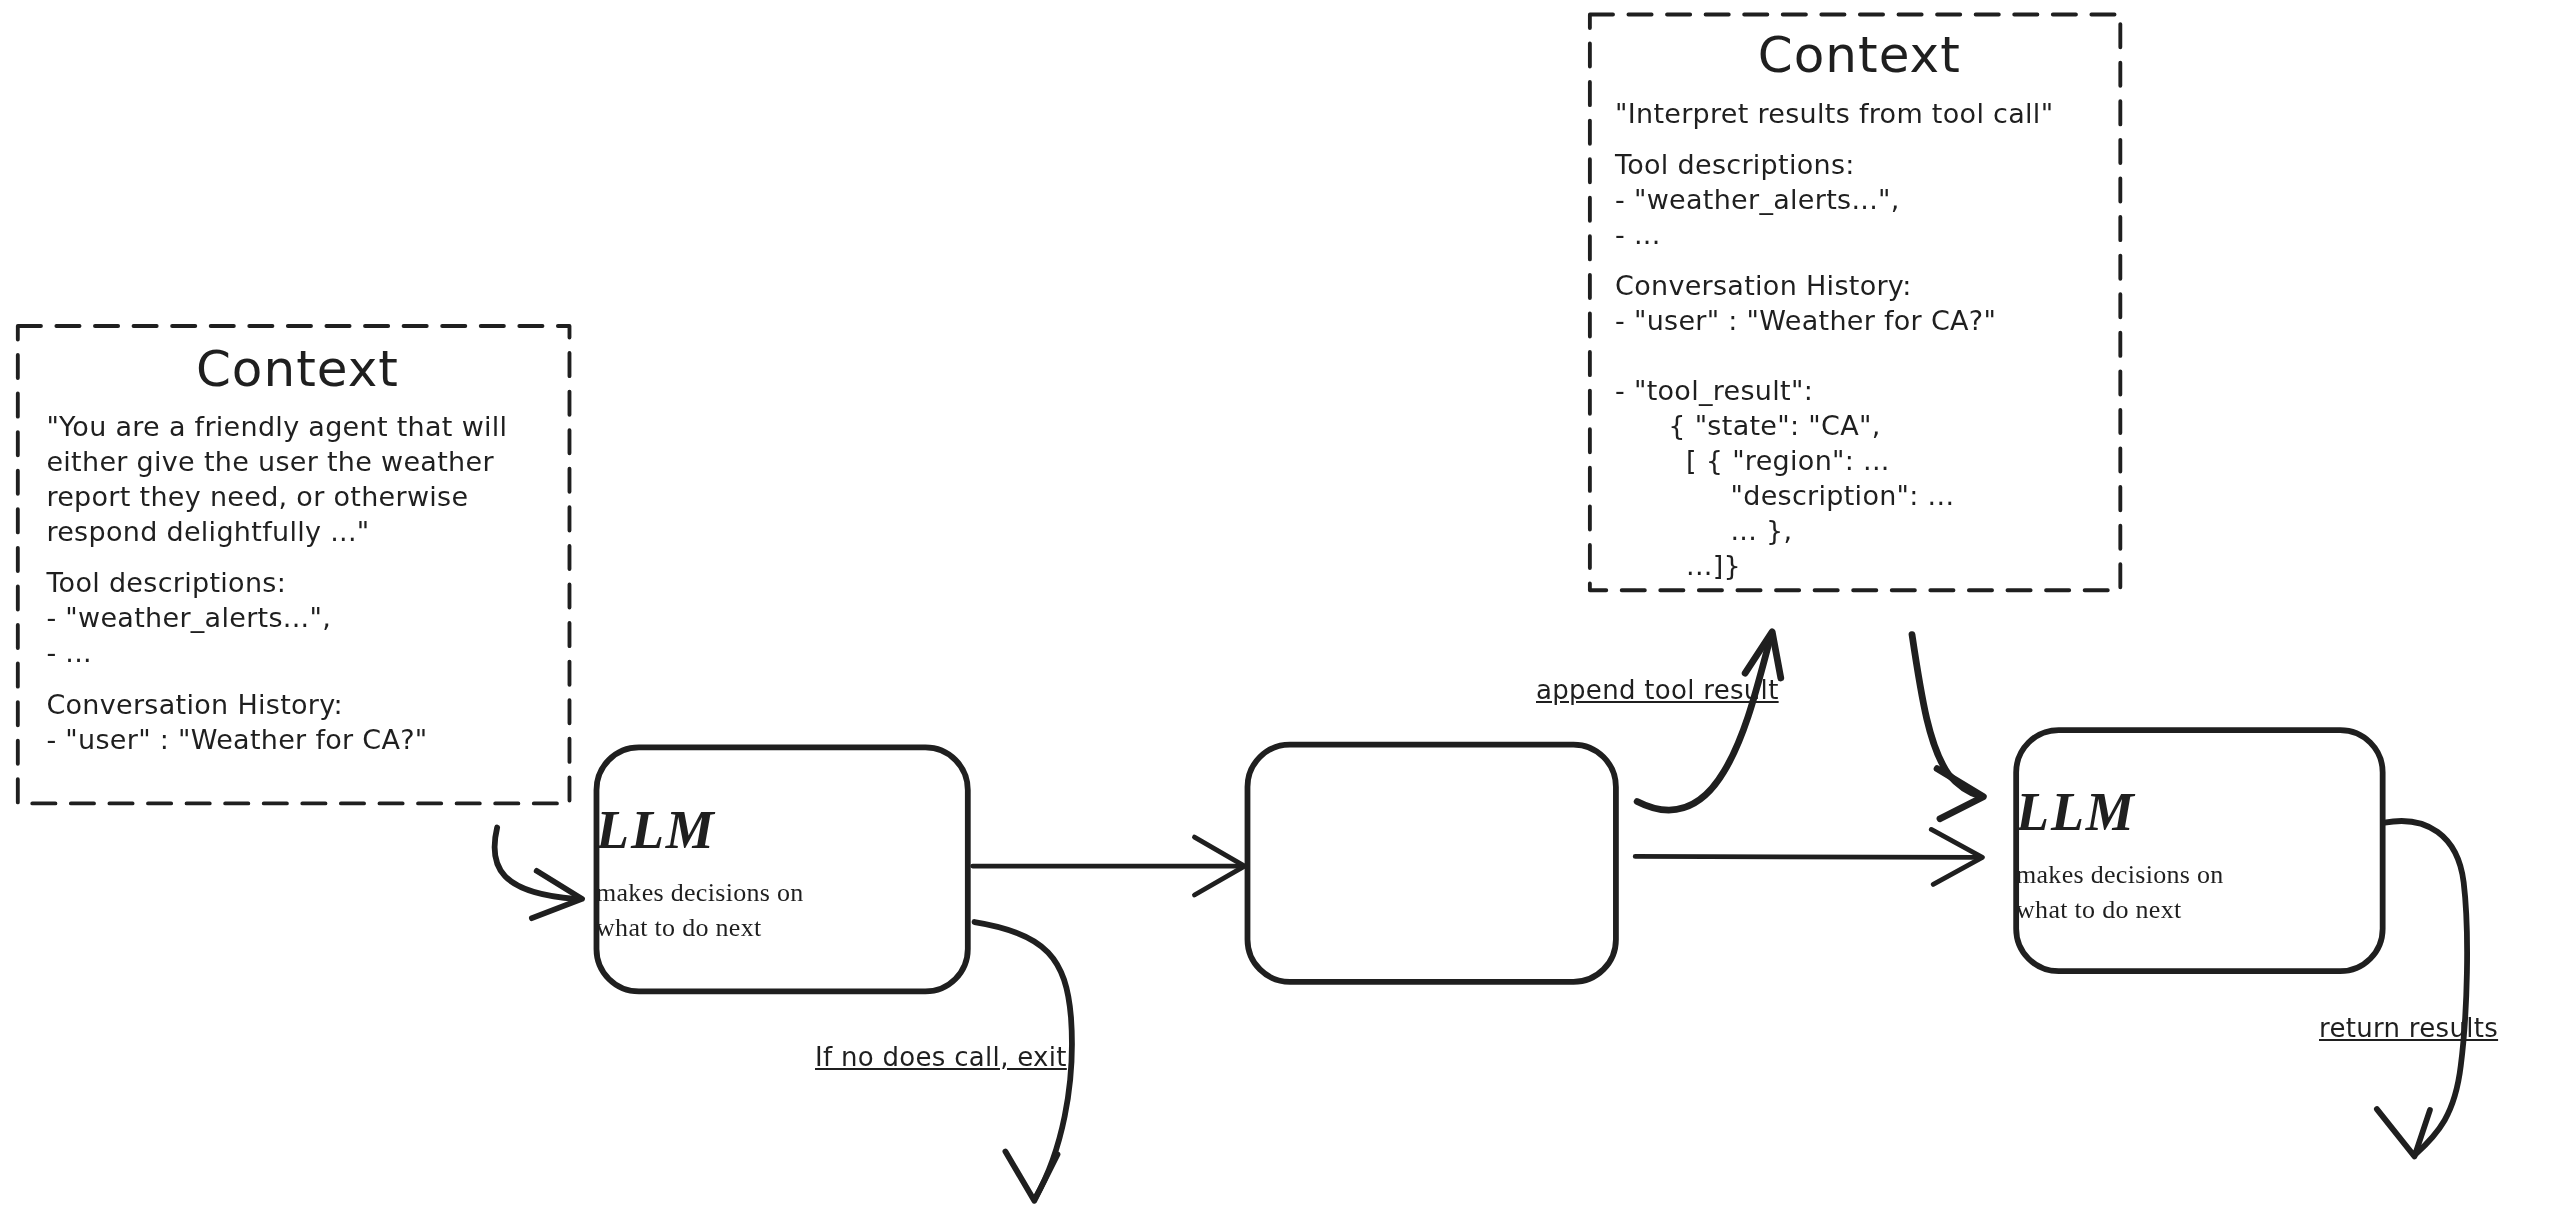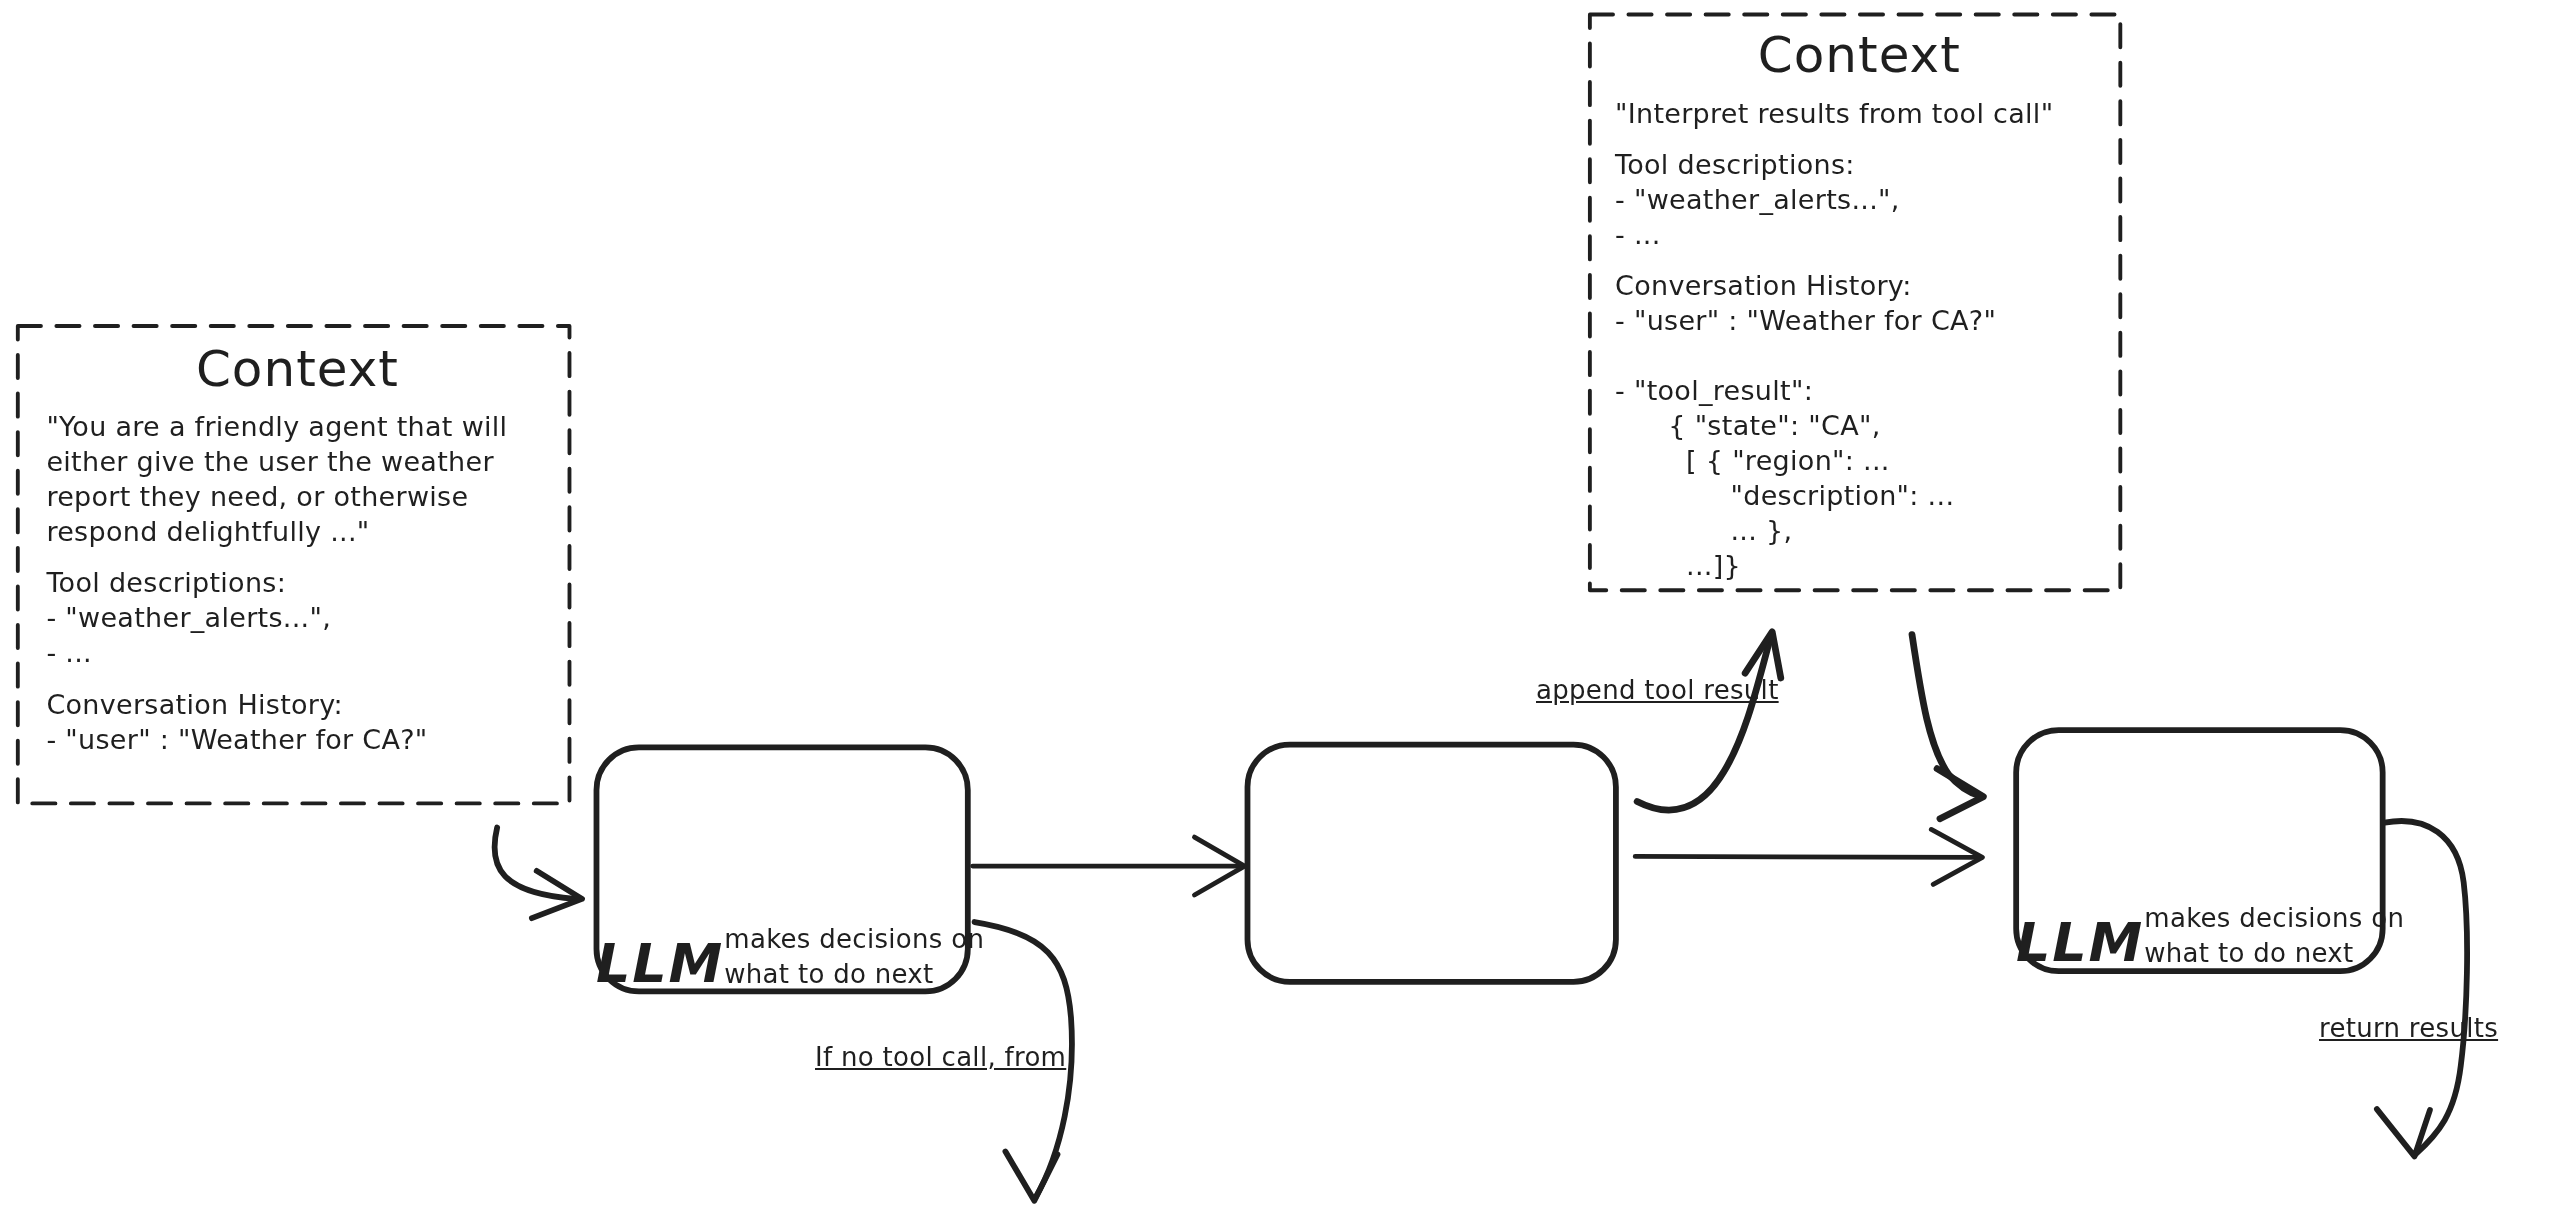--- a/index.html
+++ b/index.html
@@ -48,23 +48,24 @@
     white-space: pre;
     font-size: 27px;
     line-height: 35px;
     margin: 0 0 16.4px 0;
     letter-spacing: 0.3px;
   }
   .node {
     position: absolute;
     box-sizing: border-box;
     display: flex;
-    flex-direction: row;
-    align-items: flex-end;
+    flex-direction: column;
+    align-items: flex-start;
     padding-top: 54px;
+    font-family: Liberation Serif, serif;
   }
   .node-llm1 { left: 596px; top: 748px; width: 371px; height: 244px; }
   .node-tool { left: 1247px; top: 745px; width: 369px; height: 237px; }
   .node-llm2 { left: 2016px; top: 730px; width: 367px; height: 241px; }
   .node-title {
     font-size: 54px;
     font-weight: 700;
     line-height: 56px;
     letter-spacing: 1.9px;
   }
@@ -176,17 +177,17 @@
   </div>
 
 
   <div class="node node-llm2">
     <div class="node-title italic">LLM</div>
     <div class="node-sub">makes decisions on
 what to do next</div>
   </div>
 
   <div class="edge-label label-append">append tool result</div>
-  <div class="edge-label label-exit">If no tool call, from</div>
+  <div class="edge-label label-exit">If no does call, exit</div>
   <div class="edge-label label-return">return results</div>
 
 </div>
 
 
 </body></html>

